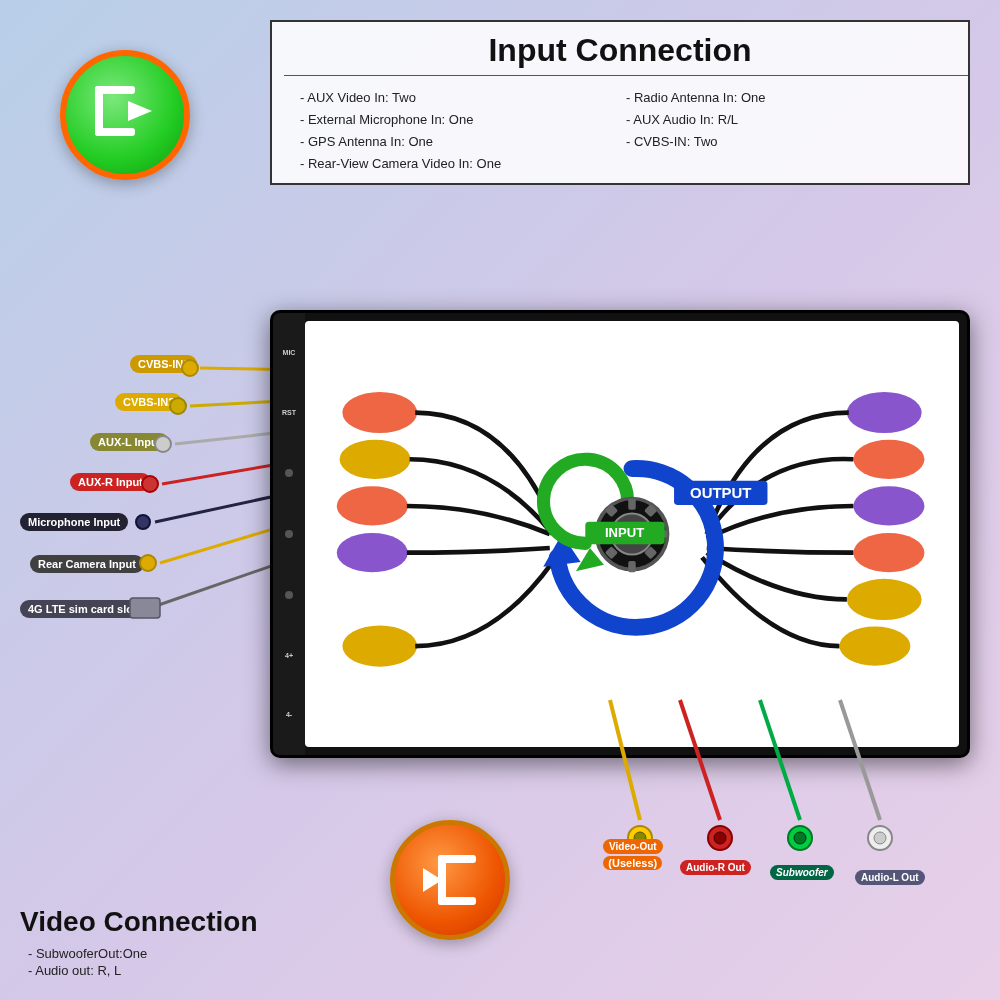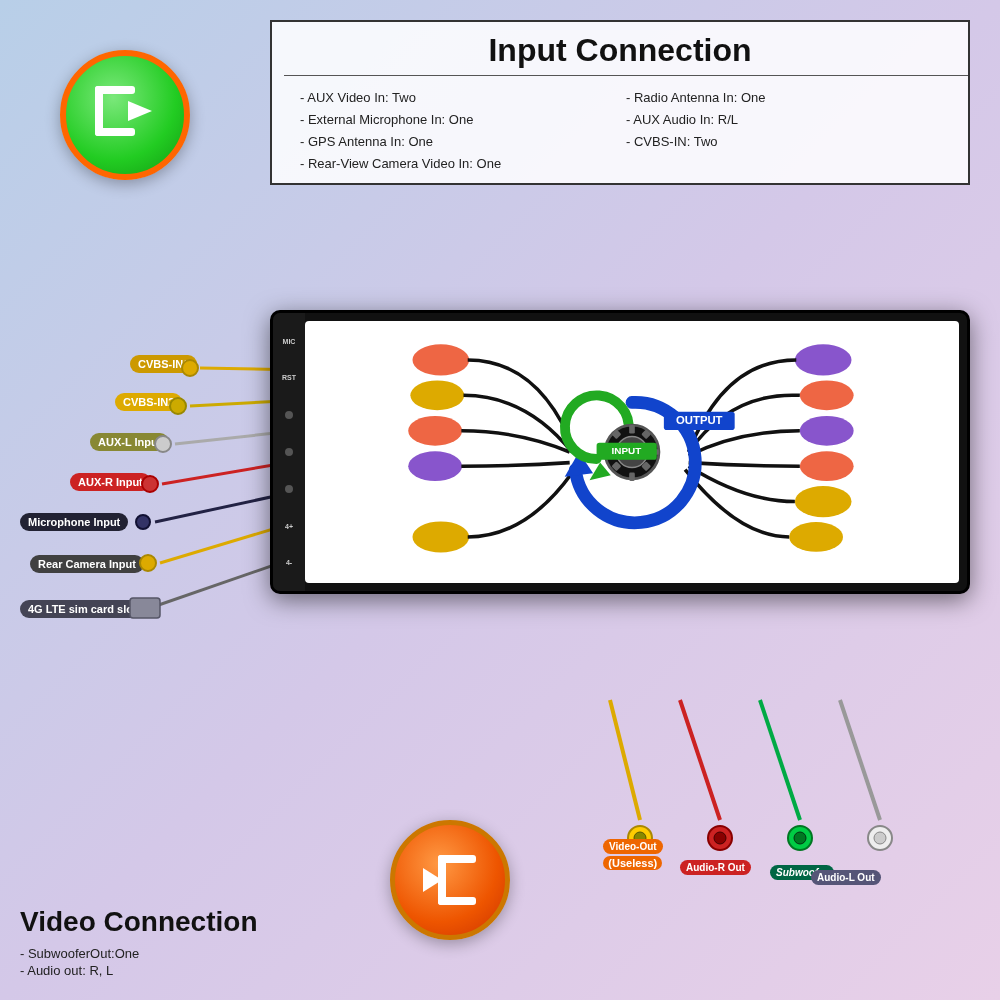--- a/index.html
+++ b/index.html
@@ -63,21 +63,21 @@
       font-weight: bold;
       line-height: 1;
     }
 
     
     .stereo-unit {
       position: absolute;
       top: 310px;
       left: 270px;
       right: 30px;
-      height: 284px;
+      height: 448px;
       background: #111;
       border-radius: 10px;
       border: 3px solid #000;
       box-shadow: 0 6px 24px rgba(0,0,0,0.5);
       overflow: hidden;
     }
 
     
     .stereo-left-buttons {
       position: absolute;
@@ -142,21 +142,21 @@
     }
     .output-title {
       font-size: 28px;
       font-weight: bold;
       color: #111;
       margin-bottom: 8px;
     }
     .output-item {
       font-size: 13px;
       color: #222;
-      margin: 2px 0;
+      margin: 2px 8px;
     }
 
     
     .output-icon-circle {
       position: absolute;
       bottom: 60px;
       left: 390px;
       width: 120px;
       height: 120px;
       border-radius: 50%;
@@ -364,21 +364,21 @@
 </div>
 
 <div style="position:absolute;bottom:125px;left:680px;">
   <span style="background:#cc2222;color:white;font-size:10px;font-weight:bold;padding:2px 6px;border-radius:8px;white-space:nowrap;text-align:right;">Audio-R Out</span>
 </div>
 
 <div style="position:absolute;bottom:120px;left:770px;">
   <span style="background:#006644;color:white;font-size:10px;font-weight:bold;padding:2px 6px;border-radius:8px;font-style:italic;">Subwoofer</span>
 </div>
 
-<div style="position:absolute;bottom:115px;left:811px;">
+<div style="position:absolute;bottom:115px;left:855px;">
   <span style="background:#555577;color:white;font-size:10px;font-weight:bold;padding:2px 6px;border-radius:8px;white-space:nowrap;">Audio-L Out</span>
 </div>
 
 <div class="output-connection-box">
   <div class="output-title">Video Connection</div>
   <div class="output-item">- SubwooferOut:One</div>
   <div class="output-item">- Audio out: R, L</div>
 </div>
 
 <div class="output-icon-circle">

